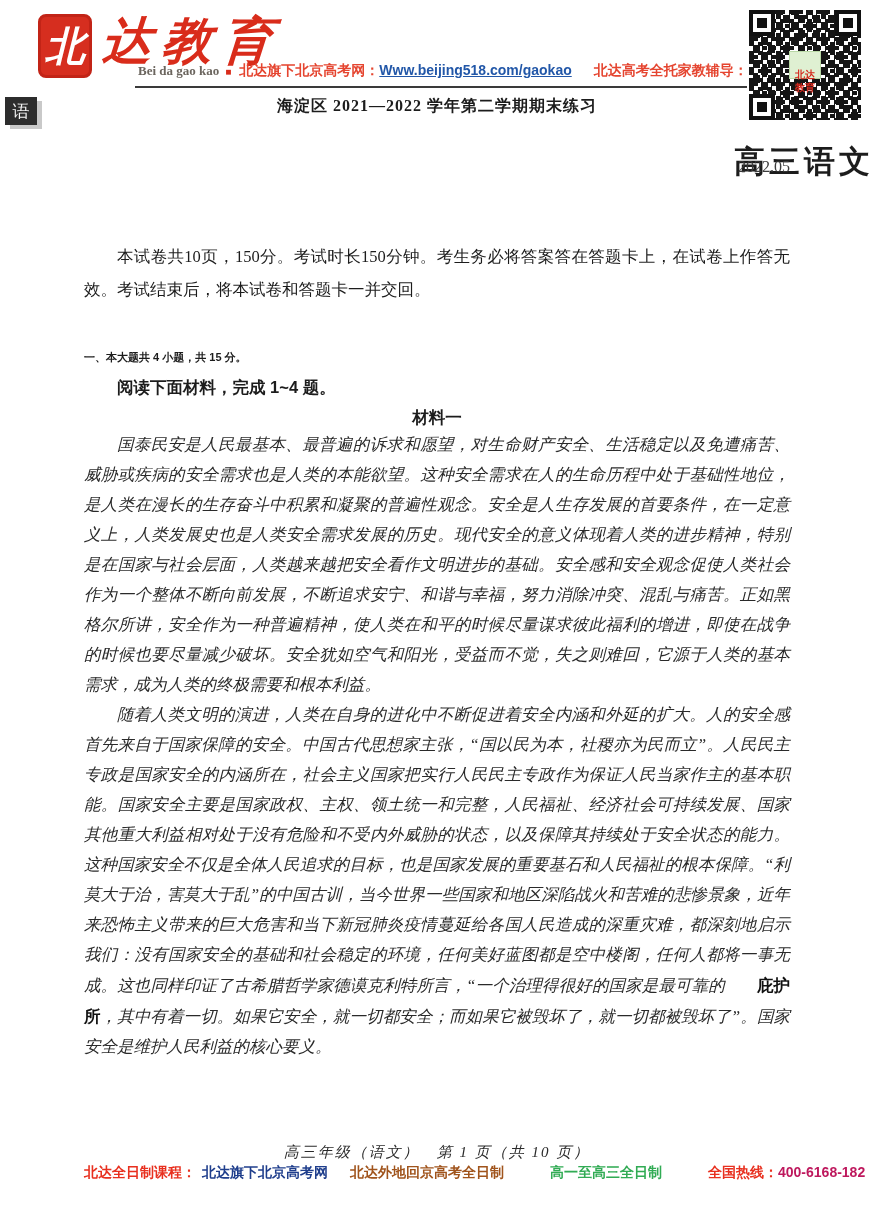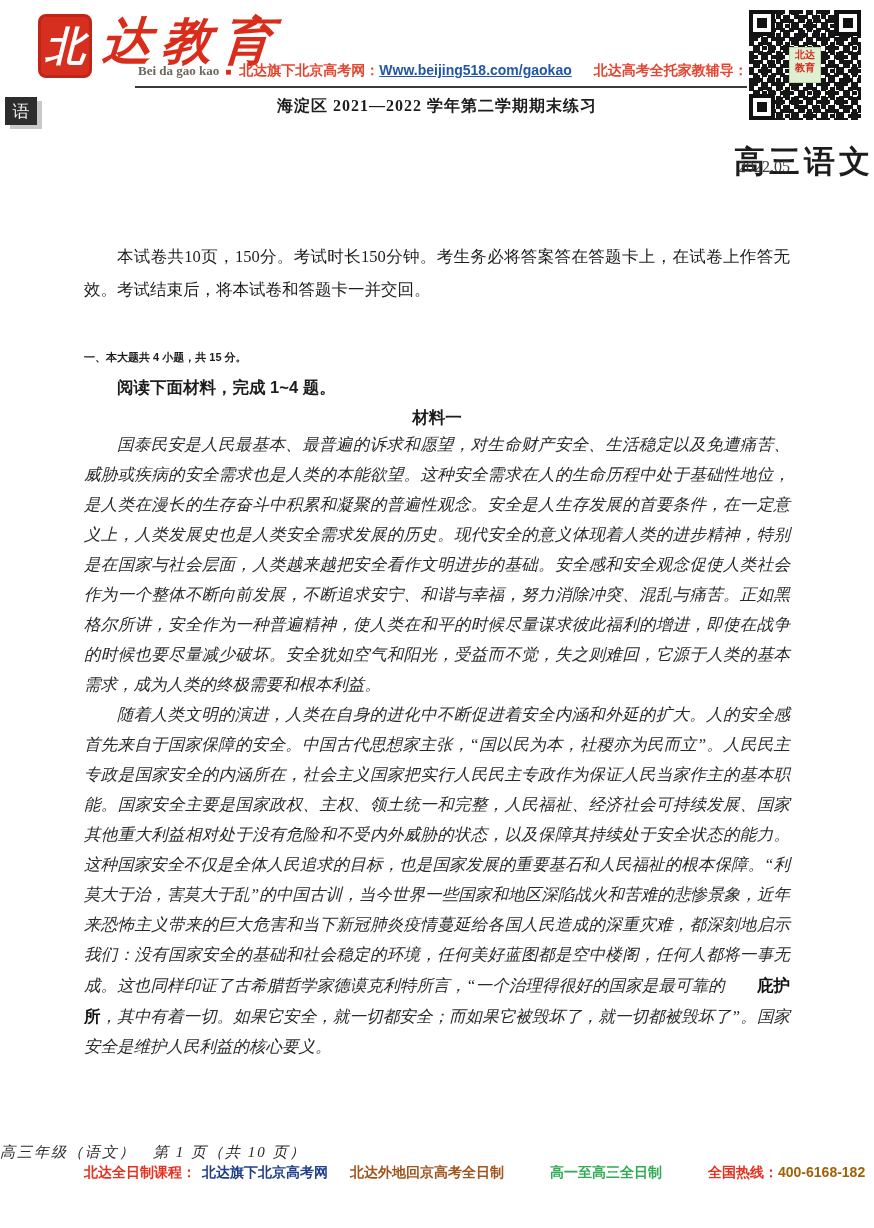--- a/index.html
+++ b/index.html
@@ -40,23 +40,23 @@
       conic-gradient(#151515 25%, transparent 0 50%, #151515 0 75%, transparent 0),
       conic-gradient(transparent 25%, #151515 0 50%, transparent 0 75%, #151515 0);
     background-size:9px 9px, 15px 15px;
     background-position:0 0, 4px 5px;
   }
   .finder{ position:absolute; width:26px; height:26px; border:4px solid #111; background:#fff; }
   .finder::after{ content:""; position:absolute; inset:4px; background:#111; }
   .finder.tl{ left:0; top:0; } .finder.tr{ right:0; top:0; } .finder.bl{ left:0; bottom:0; }
   .qr-badge{
     position:absolute; left:50%; top:50%; transform:translate(-50%,-50%);
-    width:32px; height:36px; background:#dff0d2; border:1px solid #b9d8a6;
+    width:32px; height:28px; background:#dff0d2; border:1px solid #b9d8a6;
     color:#d5281d; font-size:10px; line-height:13px; text-align:center;
-    font-family:"Liberation Serif", serif; padding-top:0; font-weight:bold;
+    font-family:"Liberation Serif", serif; padding-top:16px; font-weight:bold;
   }
 
   
   .subject-tab{
     position:absolute; left:5px; top:97px; width:32px; height:28px;
     background:#2d2d2d; color:#f5f5f5; font-size:17px;
     display:flex; align-items:center; justify-content:center;
     box-shadow:5px 4px 0 #c9c9c9; font-family:"Liberation Sans", sans-serif;
   }
 
@@ -74,30 +74,30 @@
     margin-top:36px; line-height:30px; font-size:11px; }
   .sec-instr{ font-family:"Liberation Sans", sans-serif; font-weight:bold;
     text-indent:2em; line-height:30px; font-size:16.5px; }
   .mat-title{ text-align:center; font-family:"Liberation Sans", sans-serif;
     font-weight:bold; line-height:26px; margin-top:2px; font-size:16.5px; }
   .kai{ font-style:italic; text-indent:2em; line-height:30px; text-align:justify;
     color:#2a2a2a; }
   .kai b{ font-style:normal; font-family:"Liberation Sans", sans-serif; font-weight:bold; color:#111;margin-left:32px; }
 
   
-  .page-info{ position:absolute; top:1143px; left:0; width:100%; text-align:left;
+  .page-info{ position:absolute; top:1143px; left:0; width:100%; text-align:center;
     font-size:15px; font-style:italic; color:#2a2a2a; letter-spacing:2px; }
   .programs{ position:absolute; top:1164px; left:84px; right:40px; white-space:nowrap;
     font-family:"Liberation Sans", sans-serif; font-weight:bold; font-size:14px; }
   .programs .lbl{ color:#e8301f; }
   .programs .p1{ color:#1f3e8c; margin-left:6px; }
   .programs .p2{ color:#a0541c; margin-left:22px; }
   .programs .p3{ color:#31ab54; margin-left:46px; }
   .programs .hot{ color:#e8301f; margin-left:46px; }
-  .programs .num{ color:#a16207; }
+  .programs .num{ color:#be185d; }
 </style>
 </head>
 <body>
 
 <div class="page">
 
   <div>
     <div class="logo-seal">
       <span>北</span>
     </div>

